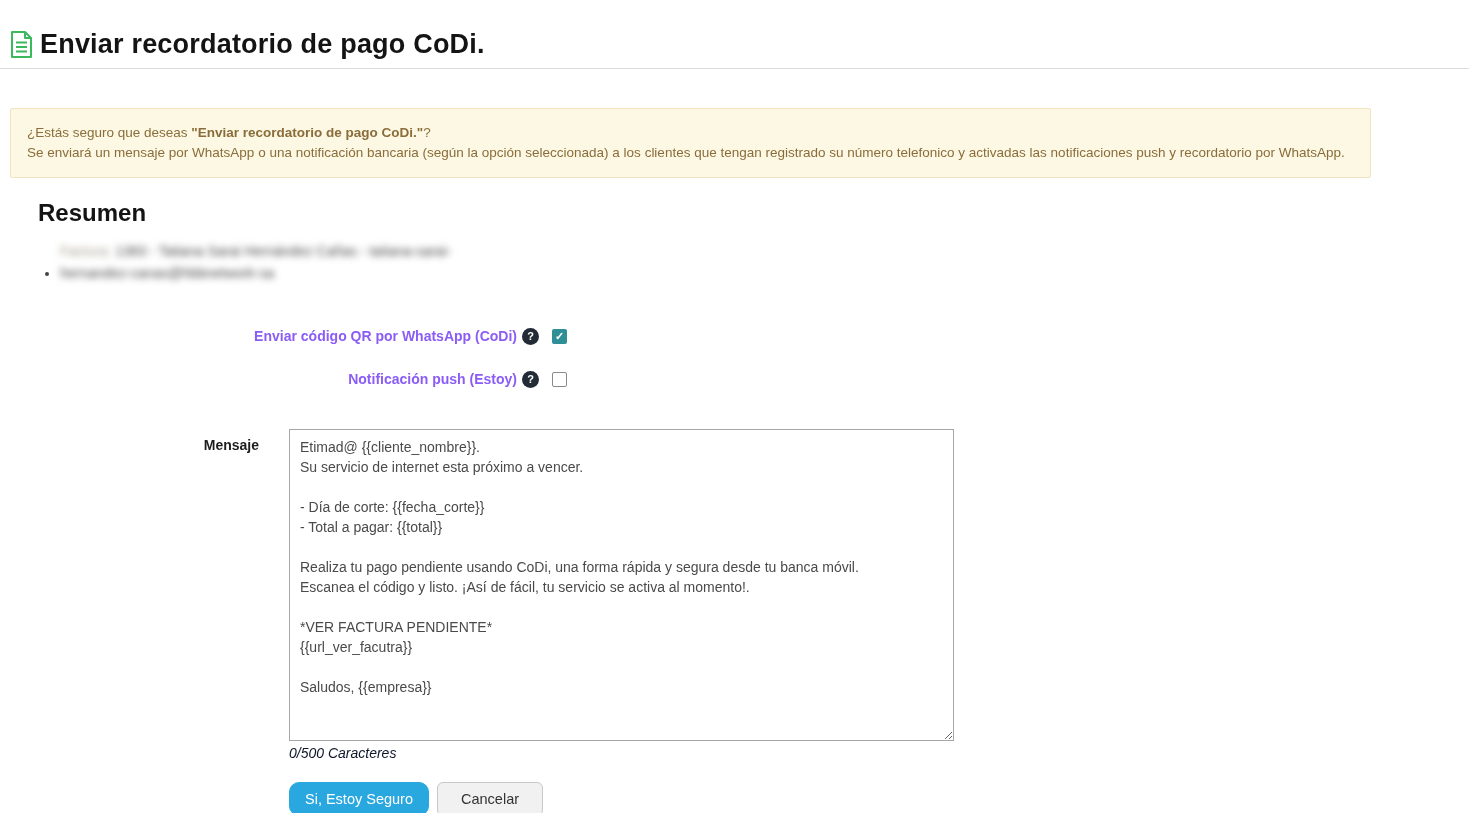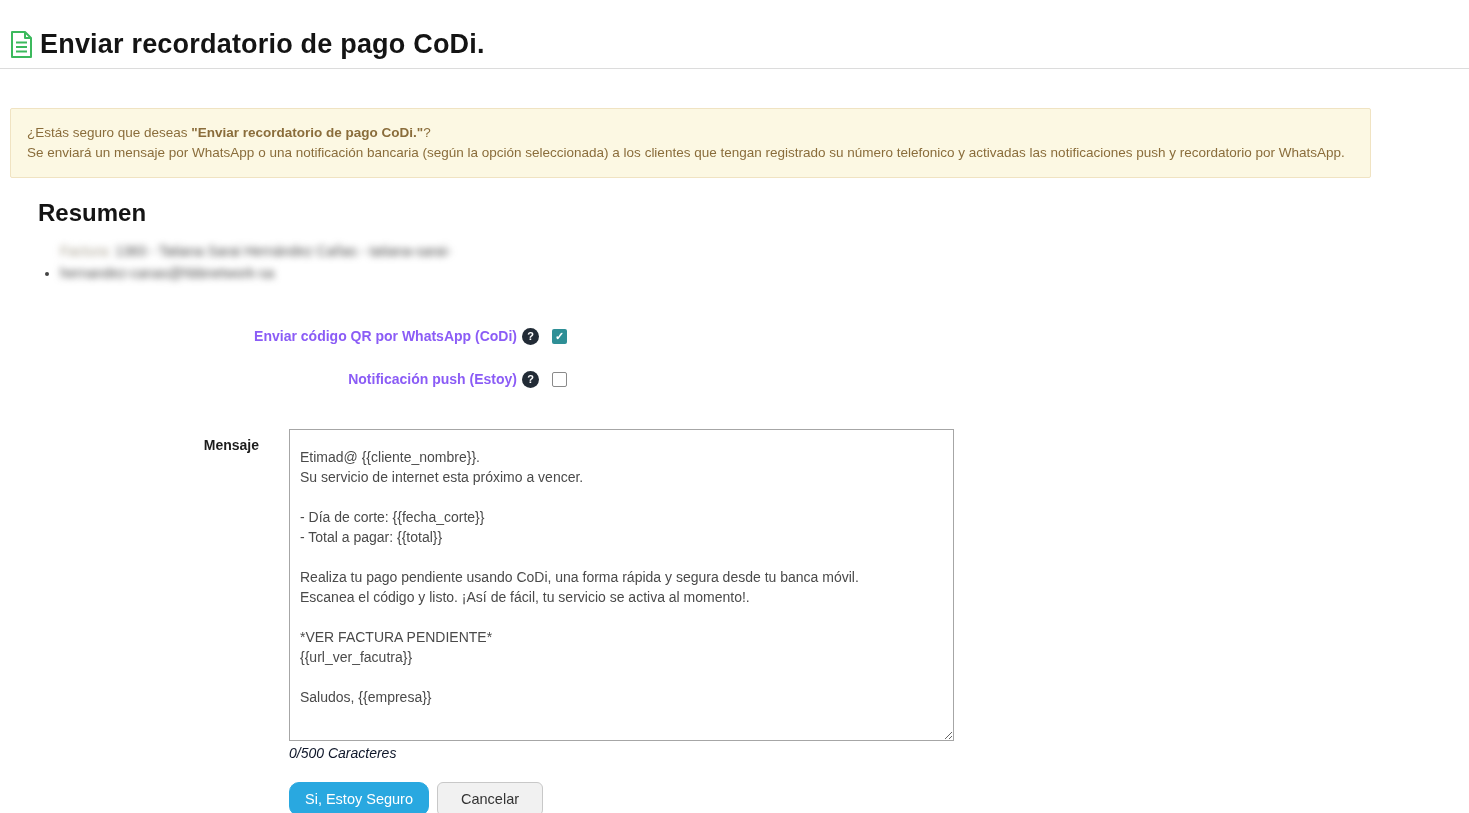--- a/index.html
+++ b/index.html
@@ -82,21 +82,21 @@
 
   .message-row { display: flex; align-items: flex-start; margin-top: 38px; }
   .message-label {
     width: 249px; text-align: right; padding-top: 8px;
     font-size: 14px; font-weight: bold; color: #1d1d1d;
   }
   .message-textarea {
     margin-left: 30px;
     width: 665px; height: 312px;
     border: 1px solid #a6a6a6;
-    padding: 17px 10px;
+    padding: 7px 10px;
     font-family: "Liberation Sans", sans-serif;
     font-size: 14px; line-height: 20px; color: #4a4a4a;
     resize: both; outline: none; background: #fff;
   }
   .char-counter {
     margin: 4px 0 0 279px;
     font-size: 14px; color: #0f172a; font-style: italic;
   }
 
   

